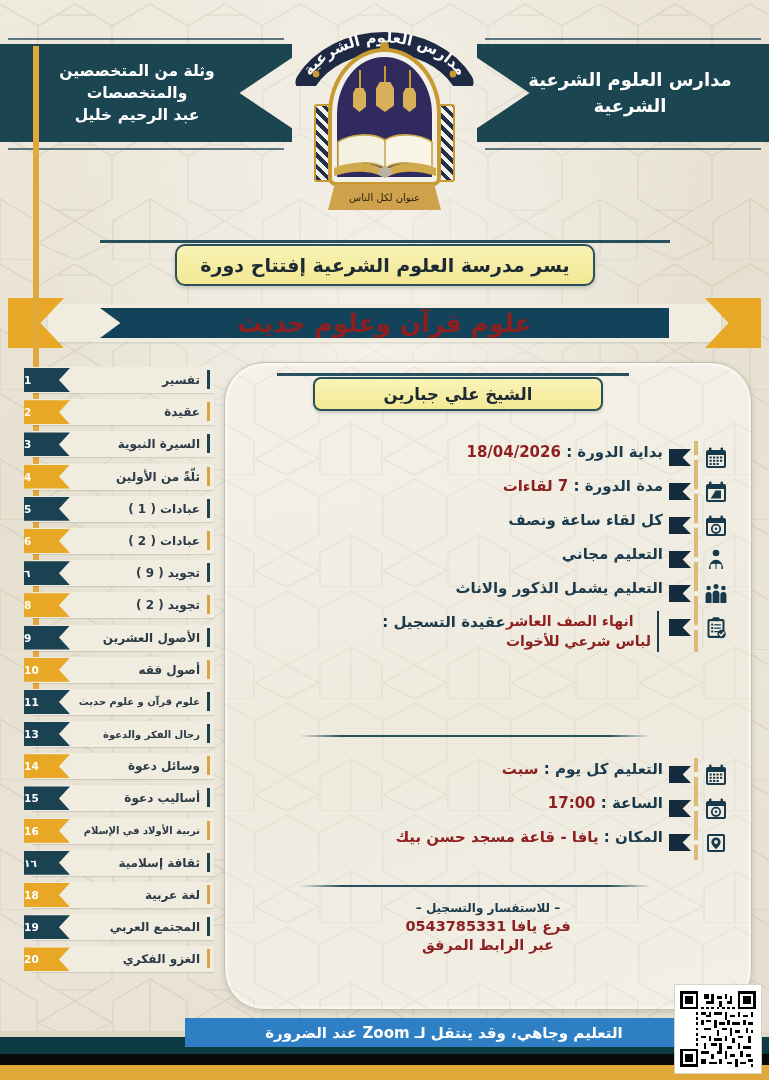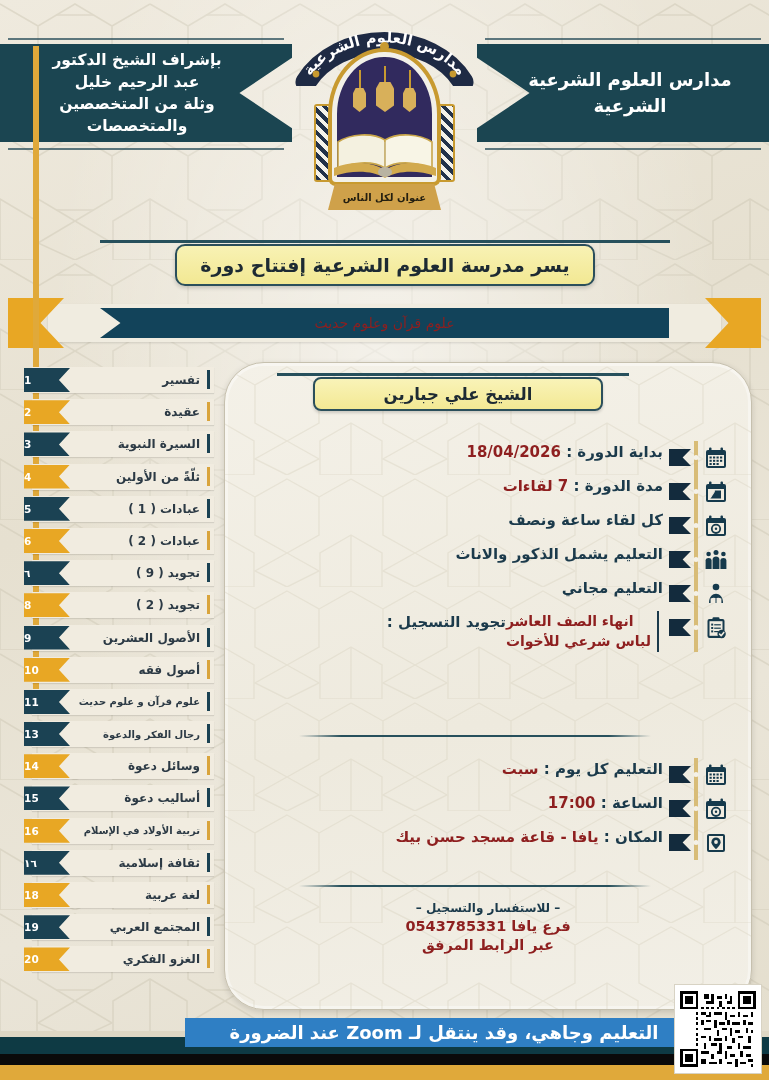--- a/index.html
+++ b/index.html
@@ -97,21 +97,21 @@
     border-radius: 3px;
   }
   #kufiya-l { left: 22px; }
   #kufiya-r { left: 141px; }
   #logo-ribbon {
     position: absolute; left: 36px; top: 176px; width: 113px; height: 26px;
     background: #cfa14a;
     clip-path: polygon(6% 0, 94% 0, 100% 100%, 0 100%);
     display: flex; align-items: center; justify-content: center;
   }
-  #logo-ribbon span { color: #241f10; font-size: 10px; font-weight: bold; }
+  #logo-ribbon span { color: #241f10; font-size: 10px; font-weight: normal; }
 
   
   #title-rule {
     position: absolute; left: 100px; top: 240px; width: 570px; height: 3px;
     background: #27505c;
   }
   #title-pill {
     position: absolute; left: 175px; top: 244px; width: 420px; height: 42px;
     background: linear-gradient(#f8f2b4, #f2e893);
     border: 2px solid #2b4f5b;
@@ -127,21 +127,21 @@
     position: absolute; left: 48px; top: 8px; width: 673px; height: 38px;
     background: #f0ece0;
     box-shadow: 0 1px 2px rgba(0,0,0,.12);
   }
   #ribbon-core {
     position: absolute; left: 100px; top: 12px; width: 569px; height: 30px;
     background: #12435a;
     clip-path: polygon(0 0, 100% 0, 100% 100%, 0 100%, 3.6% 50%);
     display: flex; align-items: center; justify-content: center;
   }
-  #ribbon-core span { color: #8e1f1f; font-size: 14px; font-weight: normal; }
+  #ribbon-core span { color: #8e1f1f; font-size: 25px; font-weight: bold; }
   .ribbon-cap {
     position: absolute; top: 2px; width: 56px; height: 50px;
     background: #e8a724;
   }
   #ribbon-cap-r { right: 8px; clip-path: polygon(0 0, 100% 0, 100% 100%, 0 100%, 42% 50%); }
   #ribbon-cap-l { left: 8px;  clip-path: polygon(0 0, 100% 0, 58% 50%, 100% 100%, 0 100%); }
   #ribbon-stem {
     position: absolute; left: 33px; top: 46px; width: 6px; height: 660px;
     background: #e0a93a;
   }
@@ -271,21 +271,21 @@
   #contact .c-head { font-size: 12px; font-weight: bold; color: #1b3a4b; }
   #contact .c-line { font-size: 14.5px; font-weight: bold; color: #8e1f1f; }
 
   
   #note-bar {
     position: absolute; left: 185px; top: 1018px; width: 518px; height: 29px;
     background: #2f7fc4;
     display: flex; align-items: center; justify-content: center;
     z-index: 6;
   }
-  #note-bar span { color: #fff; font-size: 18px; font-weight: bold; white-space: nowrap; }
+  #note-bar span { color: #fff; font-size: 15px; font-weight: bold; white-space: nowrap; }
   #f-cream { position: absolute; left: 0; top: 1031px; width: 769px; height: 6px; background: #ded7c4; }
   #f-teal  { position: absolute; left: 0; top: 1037px; width: 769px; height: 17px; background: #0e3a44; }
   #f-black { position: absolute; left: 0; top: 1054px; width: 769px; height: 11px; background: #0a0a0a; }
   #f-gold  { position: absolute; left: 0; top: 1065px; width: 769px; height: 15px; background: #e0a93a; }
 
   #qr {
     position: absolute; right: 8px; top: 985px; width: 86px; height: 88px;
     background: #fff; padding: 5px; z-index: 8;
     box-shadow: 0 0 0 1px #d8d3c4;
   }
@@ -316,23 +316,22 @@
 
 <div id="header">
 
   <div class="hdr-rule" id="hdr-rule-l1"></div>
   <div class="hdr-rule" id="hdr-rule-l2"></div>
   <div class="hdr-rule" id="hdr-rule-r1"></div>
   <div class="hdr-rule" id="hdr-rule-r2"></div>
 
   <div class="hdr-banner" id="hdr-left">
     <div class="lines">
-      <div>بإشراف الشيخ الدكتور</div>
+      <div>وثلة من المتخصصين والمتخصصات</div>
       <div>عبد الرحيم خليل</div>
-      <div>وثلة من المتخصصين والمتخصصات</div>
     </div>
   </div>
 
   <div class="hdr-banner" id="hdr-right">
     <div class="lines">
       <div>مدارس العلوم الشرعية</div>
       <div>الشرعية</div>
     </div>
   </div>
 
@@ -637,53 +636,53 @@
           <div class="rail-dot"></div>
         </div>
         <div class="arrow"></div>
         <div class="info-txt">
           <div class="one-line"><span class="lbl">كل لقاء ساعة ونصف</span></div>
         </div>
       </div>
       <div class="info-row">
         <div class="ic">
           <svg viewBox="0 0 24 24" width="24" height="24">
+            <circle cx="12" cy="5" r="3.3" fill="#163a4c"></circle>
+         <path d="M5 21 C5 14.5 8.6 11.8 12 11.8 C15.4 11.8 19 14.5 19 21 Z" fill="#163a4c"></path>
+         <path d="M6.6 16.6 C9 15.2 11 15.5 12 16.4 C13 15.5 15 15.2 17.4 16.6 L17.4 21 L6.6 21 Z" fill="#f1ece0"></path>
+         <path d="M12 16.4 L12 21" stroke="#163a4c" stroke-width="1"></path>
+          </svg>
+        </div>
+        <div class="railwrap">
+          <div class="rail"></div>
+          <div class="rail-dot"></div>
+        </div>
+        <div class="arrow"></div>
+        <div class="info-txt">
+          <div class="one-line"><span class="lbl">التعليم مجاني</span></div>
+        </div>
+      </div>
+      <div class="info-row">
+        <div class="ic">
+          <svg viewBox="0 0 24 24" width="24" height="24">
             <circle cx="4.6" cy="6" r="2.3" fill="#163a4c"></circle>
          <path d="M1.6 21 L1.6 12.5 C1.6 10.6 3 9.9 4.6 9.9 C6.2 9.9 7.6 10.6 7.6 12.5 L7.6 21 Z" fill="#163a4c"></path>
          <circle cx="12" cy="4.6" r="2.5" fill="#163a4c"></circle>
          <path d="M8.6 21 L8.6 11.4 C8.6 9.3 10.2 8.4 12 8.4 C13.8 8.4 15.4 9.3 15.4 11.4 L15.4 21 Z" fill="#163a4c"></path>
          <circle cx="19.4" cy="6" r="2.3" fill="#163a4c"></circle>
          <path d="M16.4 21 L16.4 12.5 C16.4 10.6 17.8 9.9 19.4 9.9 C21 9.9 22.4 10.6 22.4 12.5 L22.4 21 Z" fill="#163a4c"></path>
           </svg>
         </div>
         <div class="railwrap">
           <div class="rail"></div>
           <div class="rail-dot"></div>
         </div>
         <div class="arrow"></div>
         <div class="info-txt">
           <div class="one-line"><span class="lbl">التعليم يشمل الذكور والاناث</span></div>
-        </div>
-      </div>
-      <div class="info-row">
-        <div class="ic">
-          <svg viewBox="0 0 24 24" width="24" height="24">
-            <circle cx="12" cy="5" r="3.3" fill="#163a4c"></circle>
-         <path d="M5 21 C5 14.5 8.6 11.8 12 11.8 C15.4 11.8 19 14.5 19 21 Z" fill="#163a4c"></path>
-         <path d="M6.6 16.6 C9 15.2 11 15.5 12 16.4 C13 15.5 15 15.2 17.4 16.6 L17.4 21 L6.6 21 Z" fill="#f1ece0"></path>
-         <path d="M12 16.4 L12 21" stroke="#163a4c" stroke-width="1"></path>
-          </svg>
-        </div>
-        <div class="railwrap">
-          <div class="rail"></div>
-          <div class="rail-dot"></div>
-        </div>
-        <div class="arrow"></div>
-        <div class="info-txt">
-          <div class="one-line"><span class="lbl">التعليم مجاني</span></div>
         </div>
       </div>
       <div class="info-row">
         <div class="ic">
           <svg viewBox="0 0 24 24" width="24" height="24">
             <rect x="3.5" y="3" width="17" height="19" rx="2" fill="#163a4c"></rect>
          <rect x="5.5" y="5.2" width="13" height="14.6" fill="#f1ece0"></rect>
          <rect x="8.5" y="1.2" width="7" height="3.4" rx="1.2" fill="#163a4c"></rect>
          <g fill="#163a4c">
            <rect x="7.2" y="7.6" width="2" height="2"></rect>
@@ -701,21 +700,21 @@
           <div class="rail"></div>
           <div class="rail-dot"></div>
         </div>
         <div class="arrow"></div>
         <div class="info-txt">
           <div class="cond-box">
             <div class="cond-vals">
               <div>انهاء الصف العاشر</div>
               <div>لباس شرعي للأخوات</div>
             </div>
-            <div class="lbl">تجويد التسجيل : </div>
+            <div class="lbl">عقيدة التسجيل : </div>
           </div>
         </div>
       </div>
     </div>
 
   <div class="divider" id="div-1"></div>
 
   <div class="info-block" id="info-bottom">
       <div class="info-row">
         <div class="ic">

